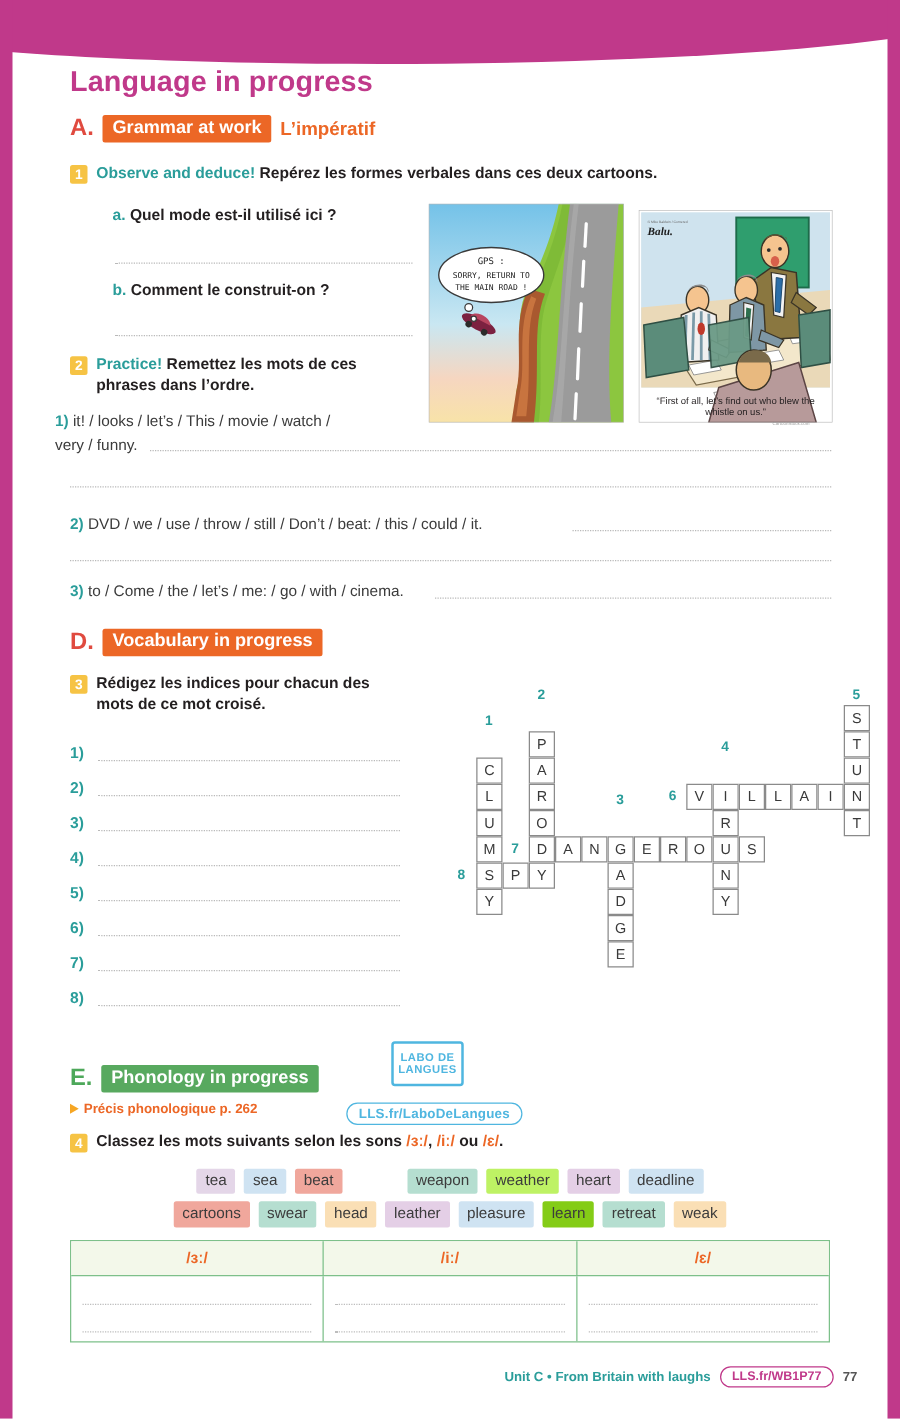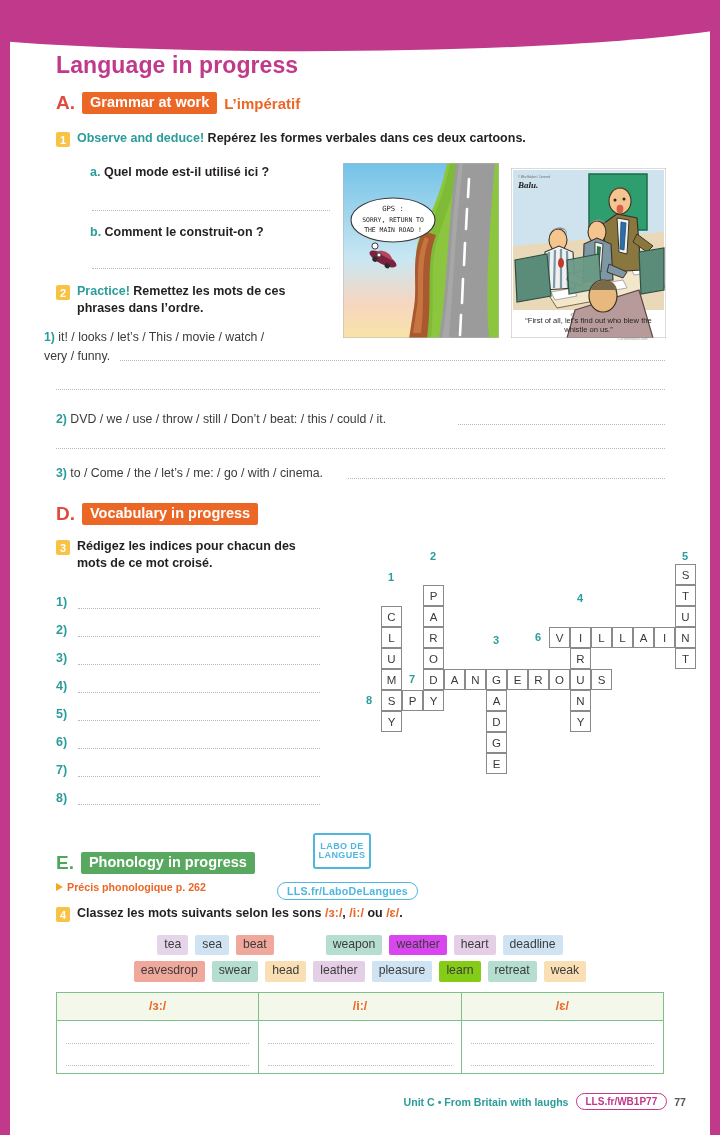--- a/index.html
+++ b/index.html
@@ -431,26 +431,26 @@
     <span class="exo-num">4</span>
     <span class="exo-txt"><span>Classez les mots suivants selon les sons </span><span class="ph">/ɜː/</span><span>, </span><span class="ph">/iː/</span><span> ou </span><span class="ph">/ɛ/</span><span>.</span></span>
   </div>
 
   <div class="chips" id="chips" style="left:56px;top:935px;width:608px;">
       <div class="chiprow">
         <span class="chip" style="background: rgb(228, 214, 232);">tea</span>
         <span class="chip" style="background: rgb(207, 227, 242);">sea</span>
         <span class="chip" style="background: rgb(240, 167, 156);">beat</span>
         <span class="chip" style="background: rgb(181, 222, 208); margin-left: 45px;">weapon</span>
-        <span class="chip" style="background: #d946ef;">weather</span>
+        <span class="chip" style="background: #bef264;">weather</span>
         <span class="chip" style="background: rgb(228, 207, 230);">heart</span>
         <span class="chip" style="background: rgb(207, 227, 242);">deadline</span>
       </div>
       <div class="chiprow">
-        <span class="chip" style="background: rgb(240, 167, 156);">eavesdrop</span>
+        <span class="chip" style="background: rgb(240, 167, 156);">cartoons</span>
         <span class="chip" style="background: rgb(181, 222, 208);">swear</span>
         <span class="chip" style="background: rgb(250, 223, 181);">head</span>
         <span class="chip" style="background: rgb(228, 207, 230);">leather</span>
         <span class="chip" style="background: rgb(207, 227, 242);">pleasure</span>
         <span class="chip" style="background: #84cc16;">learn</span>
         <span class="chip" style="background: rgb(181, 222, 208);">retreat</span>
         <span class="chip" style="background: rgb(250, 223, 181);">weak</span>
       </div>
     </div>
 

